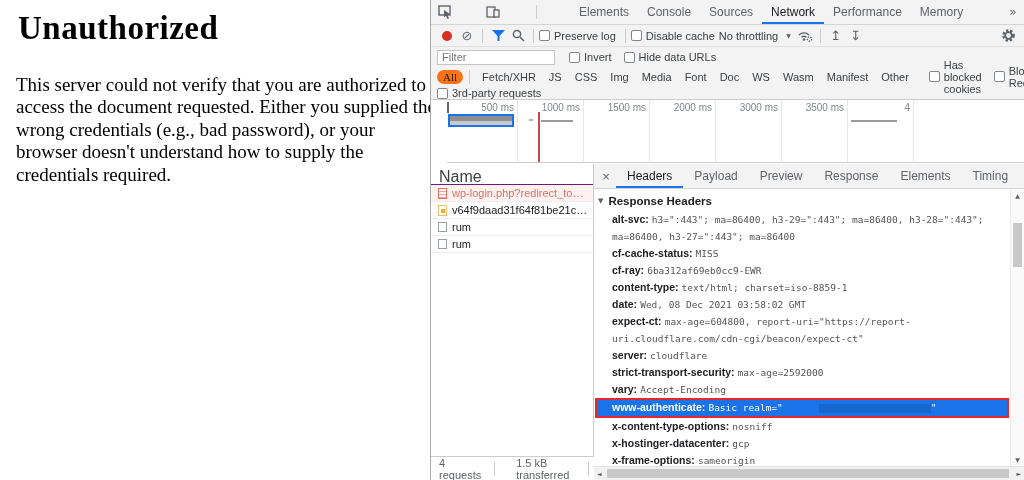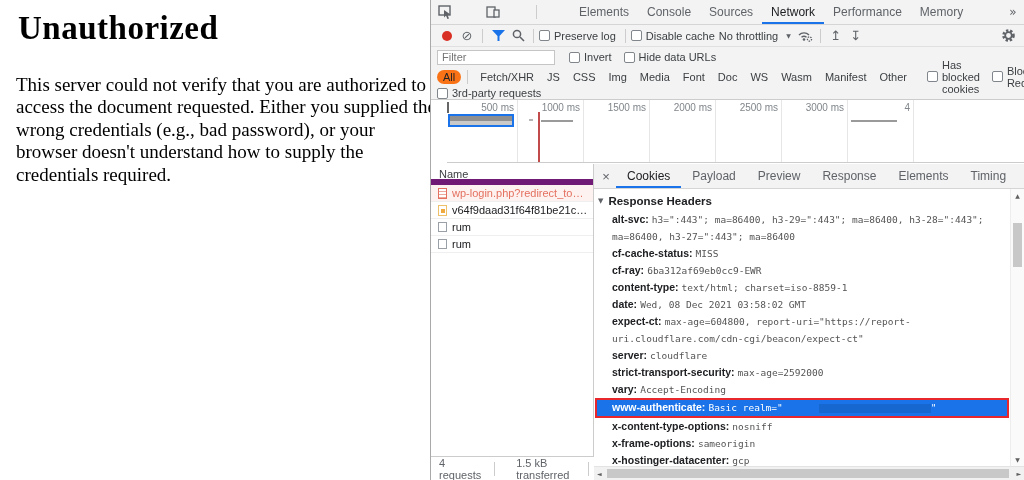--- a/index.html
+++ b/index.html
@@ -47,42 +47,42 @@
 
   
   .filter-area { position:absolute; left:0; top:47px; right:0; height:53px; background:#f3f3f3;
                  border-bottom:1px solid #ccc; font-size:11px; }
   .f-row { display:flex; align-items:center; padding:0 6px; }
   .f-row1 { height:20px; } .f-row2 { height:19px; } .f-row3 { height:14px; }
   .filter-input { width:118px; height:15px; font-size:11px; padding:0 4px; border:1px solid #c5c5c5;
                   background:#fff; margin-right:14px; font-family:"Liberation Sans",sans-serif; color:#333; }
   .f-label { margin-right:12px; color:#3c4043; display:flex; align-items:center; }
   .pill { padding:1px 6px; border-radius:7px; color:#3c4043; flex:none; }
-  .pill.active { background:#f97316; color:#202124; }
+  .pill.active { background:#f97316; color:#202124;font-family:Liberation Serif, serif; }
   .type-wrap { display:flex; align-items:center; gap:1px; }
 
   
   .timeline { position:absolute; left:16px; top:100px; right:0; height:63px; background:#fff;
               border-bottom:1px solid #ccc; display:flex; overflow:hidden; }
   .tl-col { flex:none; width:66px; border-right:1px solid #e6e6e6; font-size:10px; color:#80868b;
             text-align:right; padding:2px 3px 0 0; }
   .tl-col.first { width:71px; }
   .origin-tick { position:absolute; left:0; top:2px; width:2px; height:11px; background:#666; }
   .ov-sel { position:absolute; left:1px; top:14px; width:66px; height:13px; border:2px solid #1a73e8;
             background:linear-gradient(#8f8f8f 0 55%, #c9c9c9 55% 100%); }
   .ov-dash { position:absolute; left:82px; top:19px; width:4px; height:2px; background:#b5b5b5; }
   .load-line { position:absolute; left:91px; top:12px; bottom:0; width:2px; background:#c14b4b; }
   .wf-bar1 { position:absolute; left:94px; top:20px; width:32px; height:2px; background:#9a9a9a; }
   .wf-bar2 { position:absolute; left:404px; top:20px; width:46px; height:2px; background:#9a9a9a; }
 
   
   .net-body { position:absolute; left:0; top:164px; right:0; bottom:0; display:flex; }
   .name-col { width:163px; flex:none; border-right:1px solid #ccc; background:#fff;
               display:flex; flex-direction:column; }
-  .name-header { height:21px; border-bottom:6px solid #701a75; font-size:11px; color:#3c4043;
+  .name-header { height:21px; border-bottom:1px solid #701a75; font-size:16px; color:#3c4043;
                  padding:4px 0 0 8px; flex:none; }
   .req-row { height:17px; display:flex; align-items:center; padding-left:7px; font-size:11px;
              border-bottom:1px solid #efefef; color:#202124; }
   .req-row .rname { overflow:hidden; white-space:nowrap; text-overflow:ellipsis; padding-right:4px; }
   .req-row.error { background:#fdf2f0; color:#e4705f; }
   .ric { flex:none; margin-right:5px; }
   .icon-error-doc { width:9px; height:11px; border:1px solid #e4705f;
       background:repeating-linear-gradient(to bottom, #fff 0 2px, #eda79c 2px 3px); }
   .icon-script { width:9px; height:11px; border:1px solid #eec06a; position:relative; background:#fff; }
   .icon-script:after { content:""; position:absolute; left:2px; top:3px; width:4px; height:4px; background:#f0a93c; }
@@ -267,22 +267,22 @@
       <div class="origin-tick"></div>
       <div class="ov-sel"></div>
       <div class="ov-dash"></div>
       <div class="load-line"></div>
       <div class="wf-bar1"></div>
       <div class="wf-bar2"></div>
     <div class="tl-col first">500 ms</div>
         <div class="tl-col">1000 ms</div>
         <div class="tl-col">1500 ms</div>
         <div class="tl-col">2000 ms</div>
-        <div class="tl-col">2500 ms</div>
         <div class="tl-col">3000 ms</div>
+        <div class="tl-col">3500 ms</div>
         <div class="tl-col">4</div>
       </div>
 
     <div class="net-body">
       <div class="name-col">
         <div class="name-header">Name</div>
         <div id="req-rows">
             <div class="req-row error">
               <span class="ric icon-error-doc"></span>
               <span class="rname">wp-login.php?redirect_to=htt...</span>
@@ -299,21 +299,21 @@
               <span class="ric icon-plain"></span>
               <span class="rname">rum</span>
             </div>
           </div>
       </div>
 
       <div class="detail-pane">
         <div class="detail-tabbar">
           <span class="detail-close">×</span>
           <div id="detail-tabs" style="display:flex;height:100%;">
-              <div class="detail-tab active">Cookies</div>
+              <div class="detail-tab active">Headers</div>
               <div class="detail-tab">Payload</div>
               <div class="detail-tab">Preview</div>
               <div class="detail-tab">Response</div>
               <div class="detail-tab">Elements</div>
               <div class="detail-tab">Timing</div>
               <div class="detail-tab">Cookies</div>
             </div>
         </div>
 
         <div class="detail-content">
@@ -326,22 +326,22 @@
               <div class="hdr-row"><span class="hname">cf-cache-status:</span> <span class="hval">MISS</span></div>
               <div class="hdr-row"><span class="hname">cf-ray:</span> <span class="hval">6ba312af69eb0cc9-EWR</span></div>
               <div class="hdr-row"><span class="hname">content-type:</span> <span class="hval">text/html; charset=iso-8859-1</span></div>
               <div class="hdr-row"><span class="hname">date:</span> <span class="hval">Wed, 08 Dec 2021 03:58:02 GMT</span></div>
               <div class="hdr-row"><span class="hname">expect-ct:</span> <span class="hval">max-age=604800, report-uri="https://report-uri.cloudflare.com/cdn-cgi/beacon/expect-ct"</span></div>
               <div class="hdr-row"><span class="hname">server:</span> <span class="hval">cloudflare</span></div>
               <div class="hdr-row"><span class="hname">strict-transport-security:</span> <span class="hval">max-age=2592000</span></div>
               <div class="hdr-row"><span class="hname">vary:</span> <span class="hval">Accept-Encoding</span></div>
               <div class="hdr-row hl"><span class="hname">www-authenticate:</span> <span class="hval">Basic realm="</span><span class="redact"></span><span class="hval">"</span></div>
               <div class="hdr-row"><span class="hname">x-content-type-options:</span> <span class="hval">nosniff</span></div>
+              <div class="hdr-row"><span class="hname">x-hostinger-datacenter:</span> <span class="hval">gcp</span></div>
               <div class="hdr-row"><span class="hname">x-frame-options:</span> <span class="hval">sameorigin</span></div>
-              <div class="hdr-row"><span class="hname">x-hostinger-datacenter:</span> <span class="hval">gcp</span></div>
             </div>
         </div>
 
         <div class="vscroll">
           <span class="vs-up uni">▲</span>
           <span class="vs-thumb"></span>
           <span class="vs-down uni">▼</span>
         </div>
         <div class="hscroll">
           <span class="hs-left uni">◄</span>

